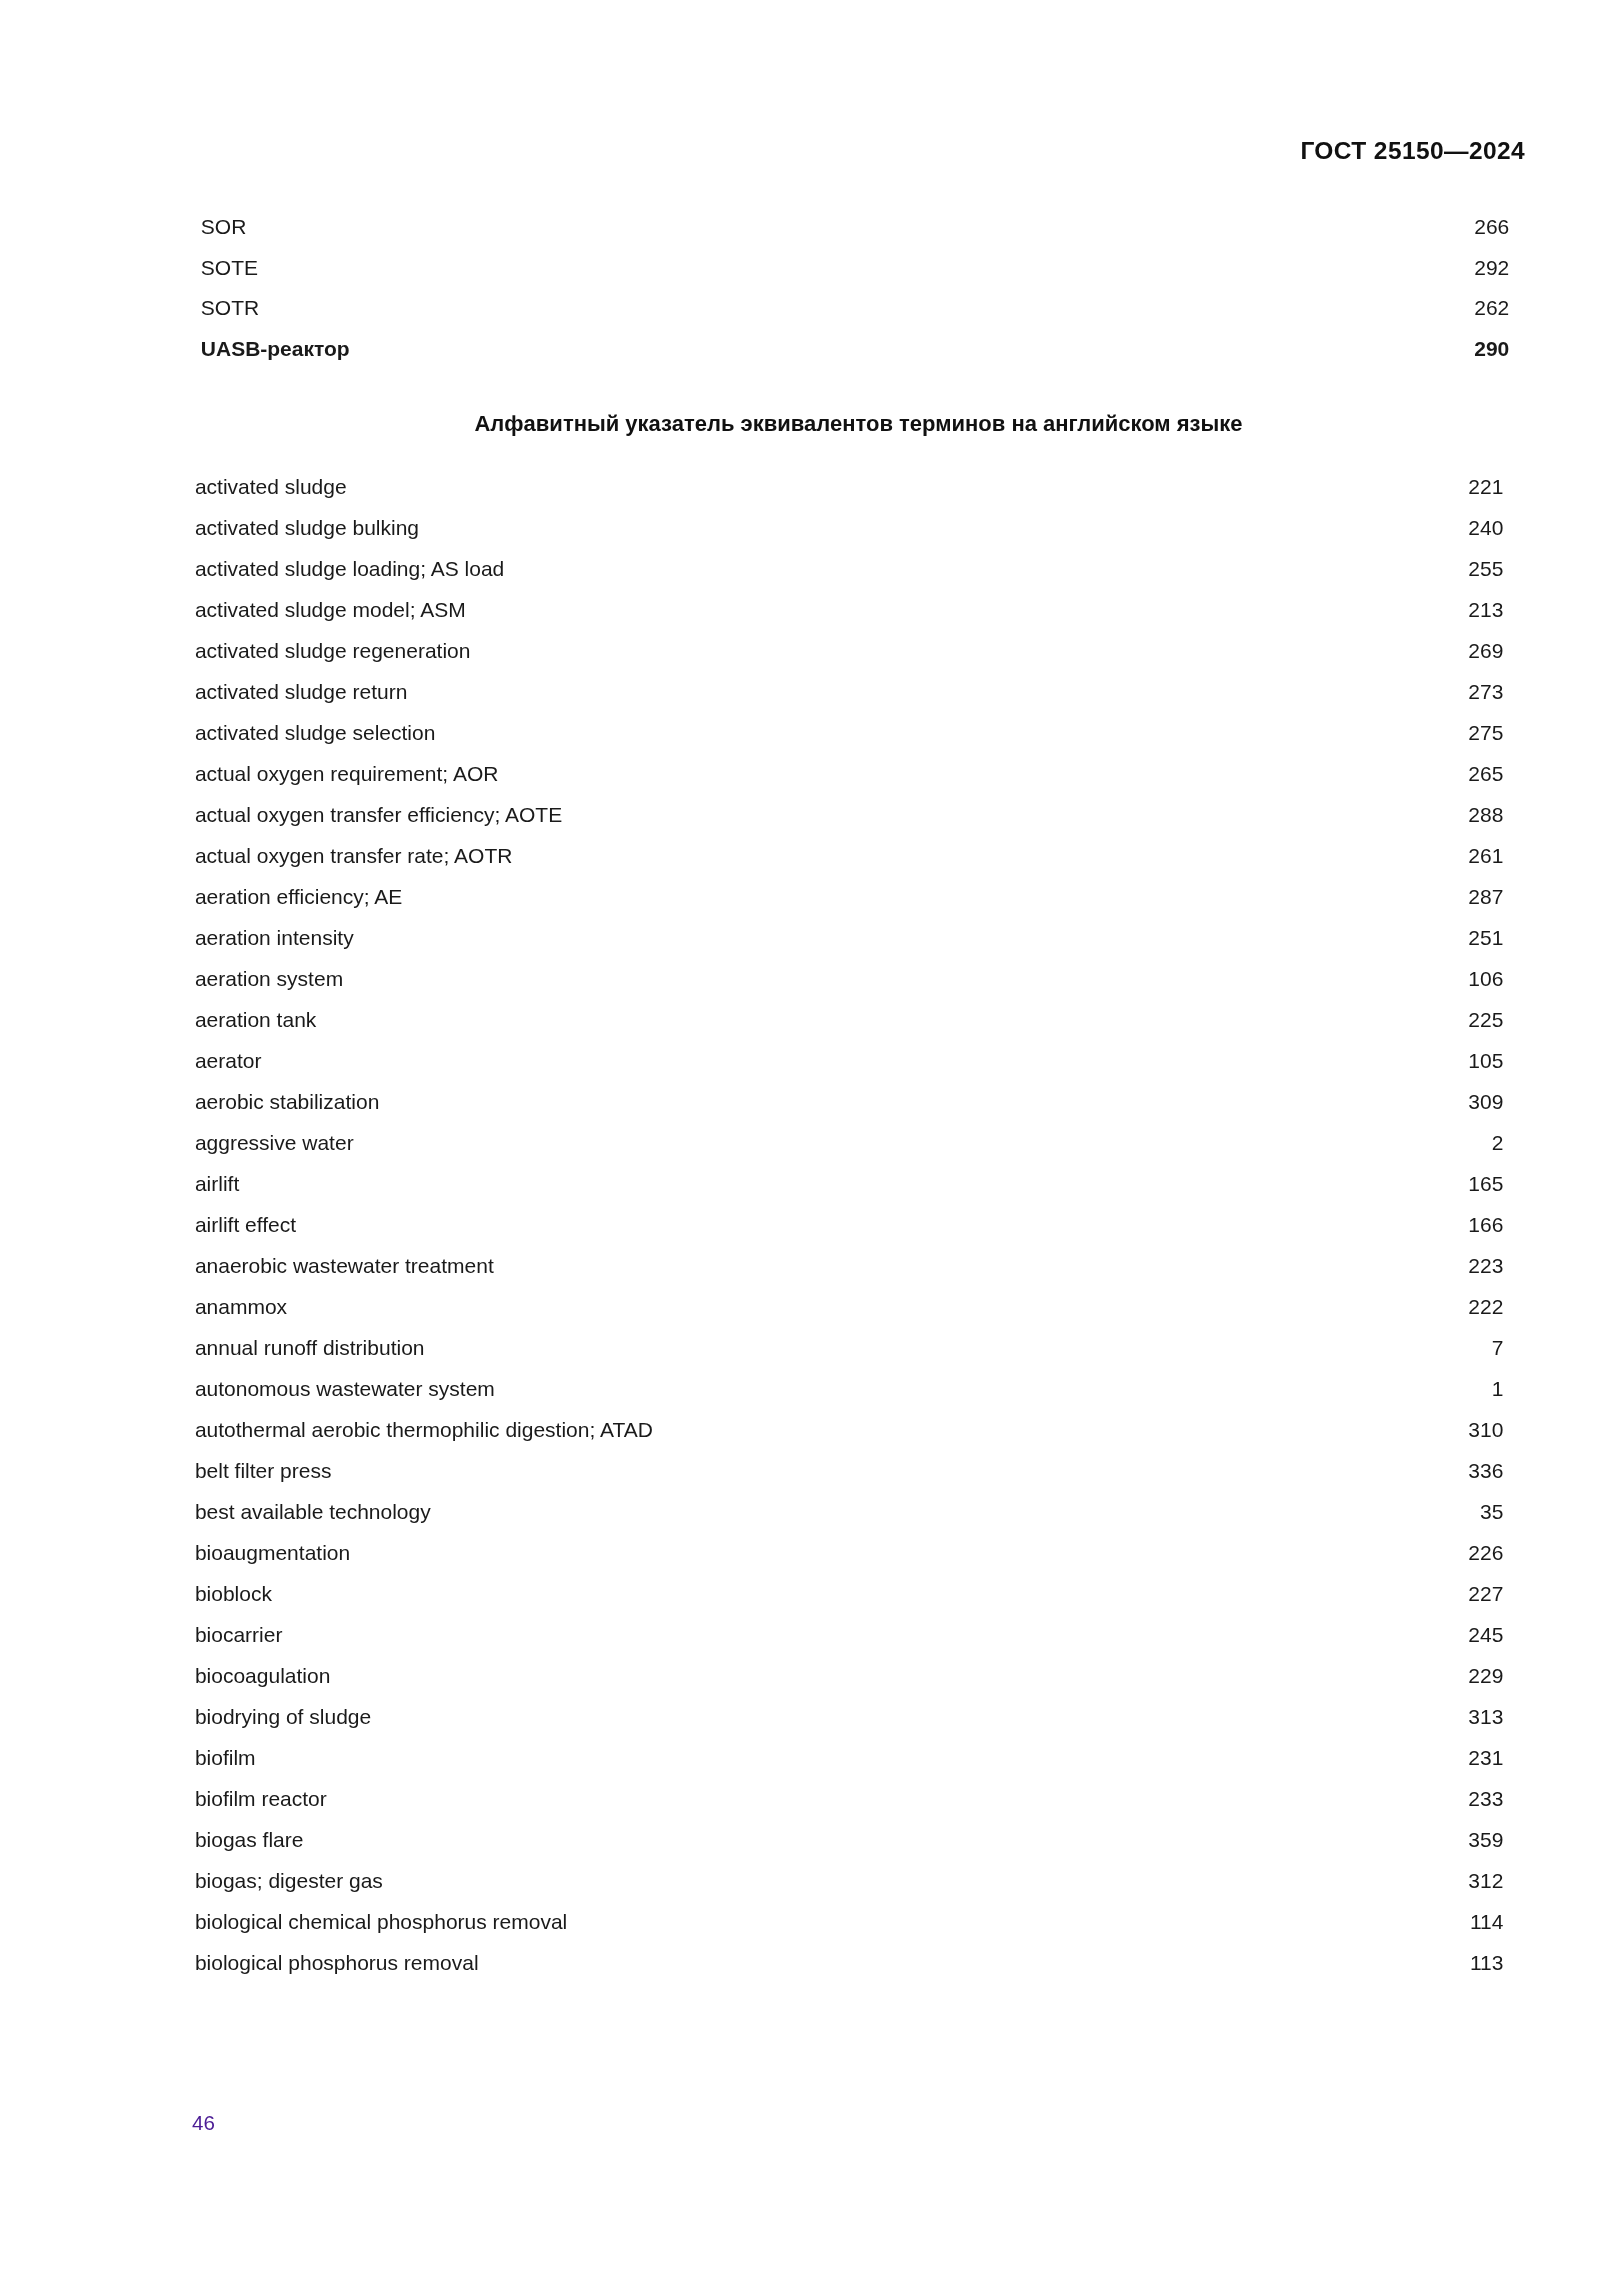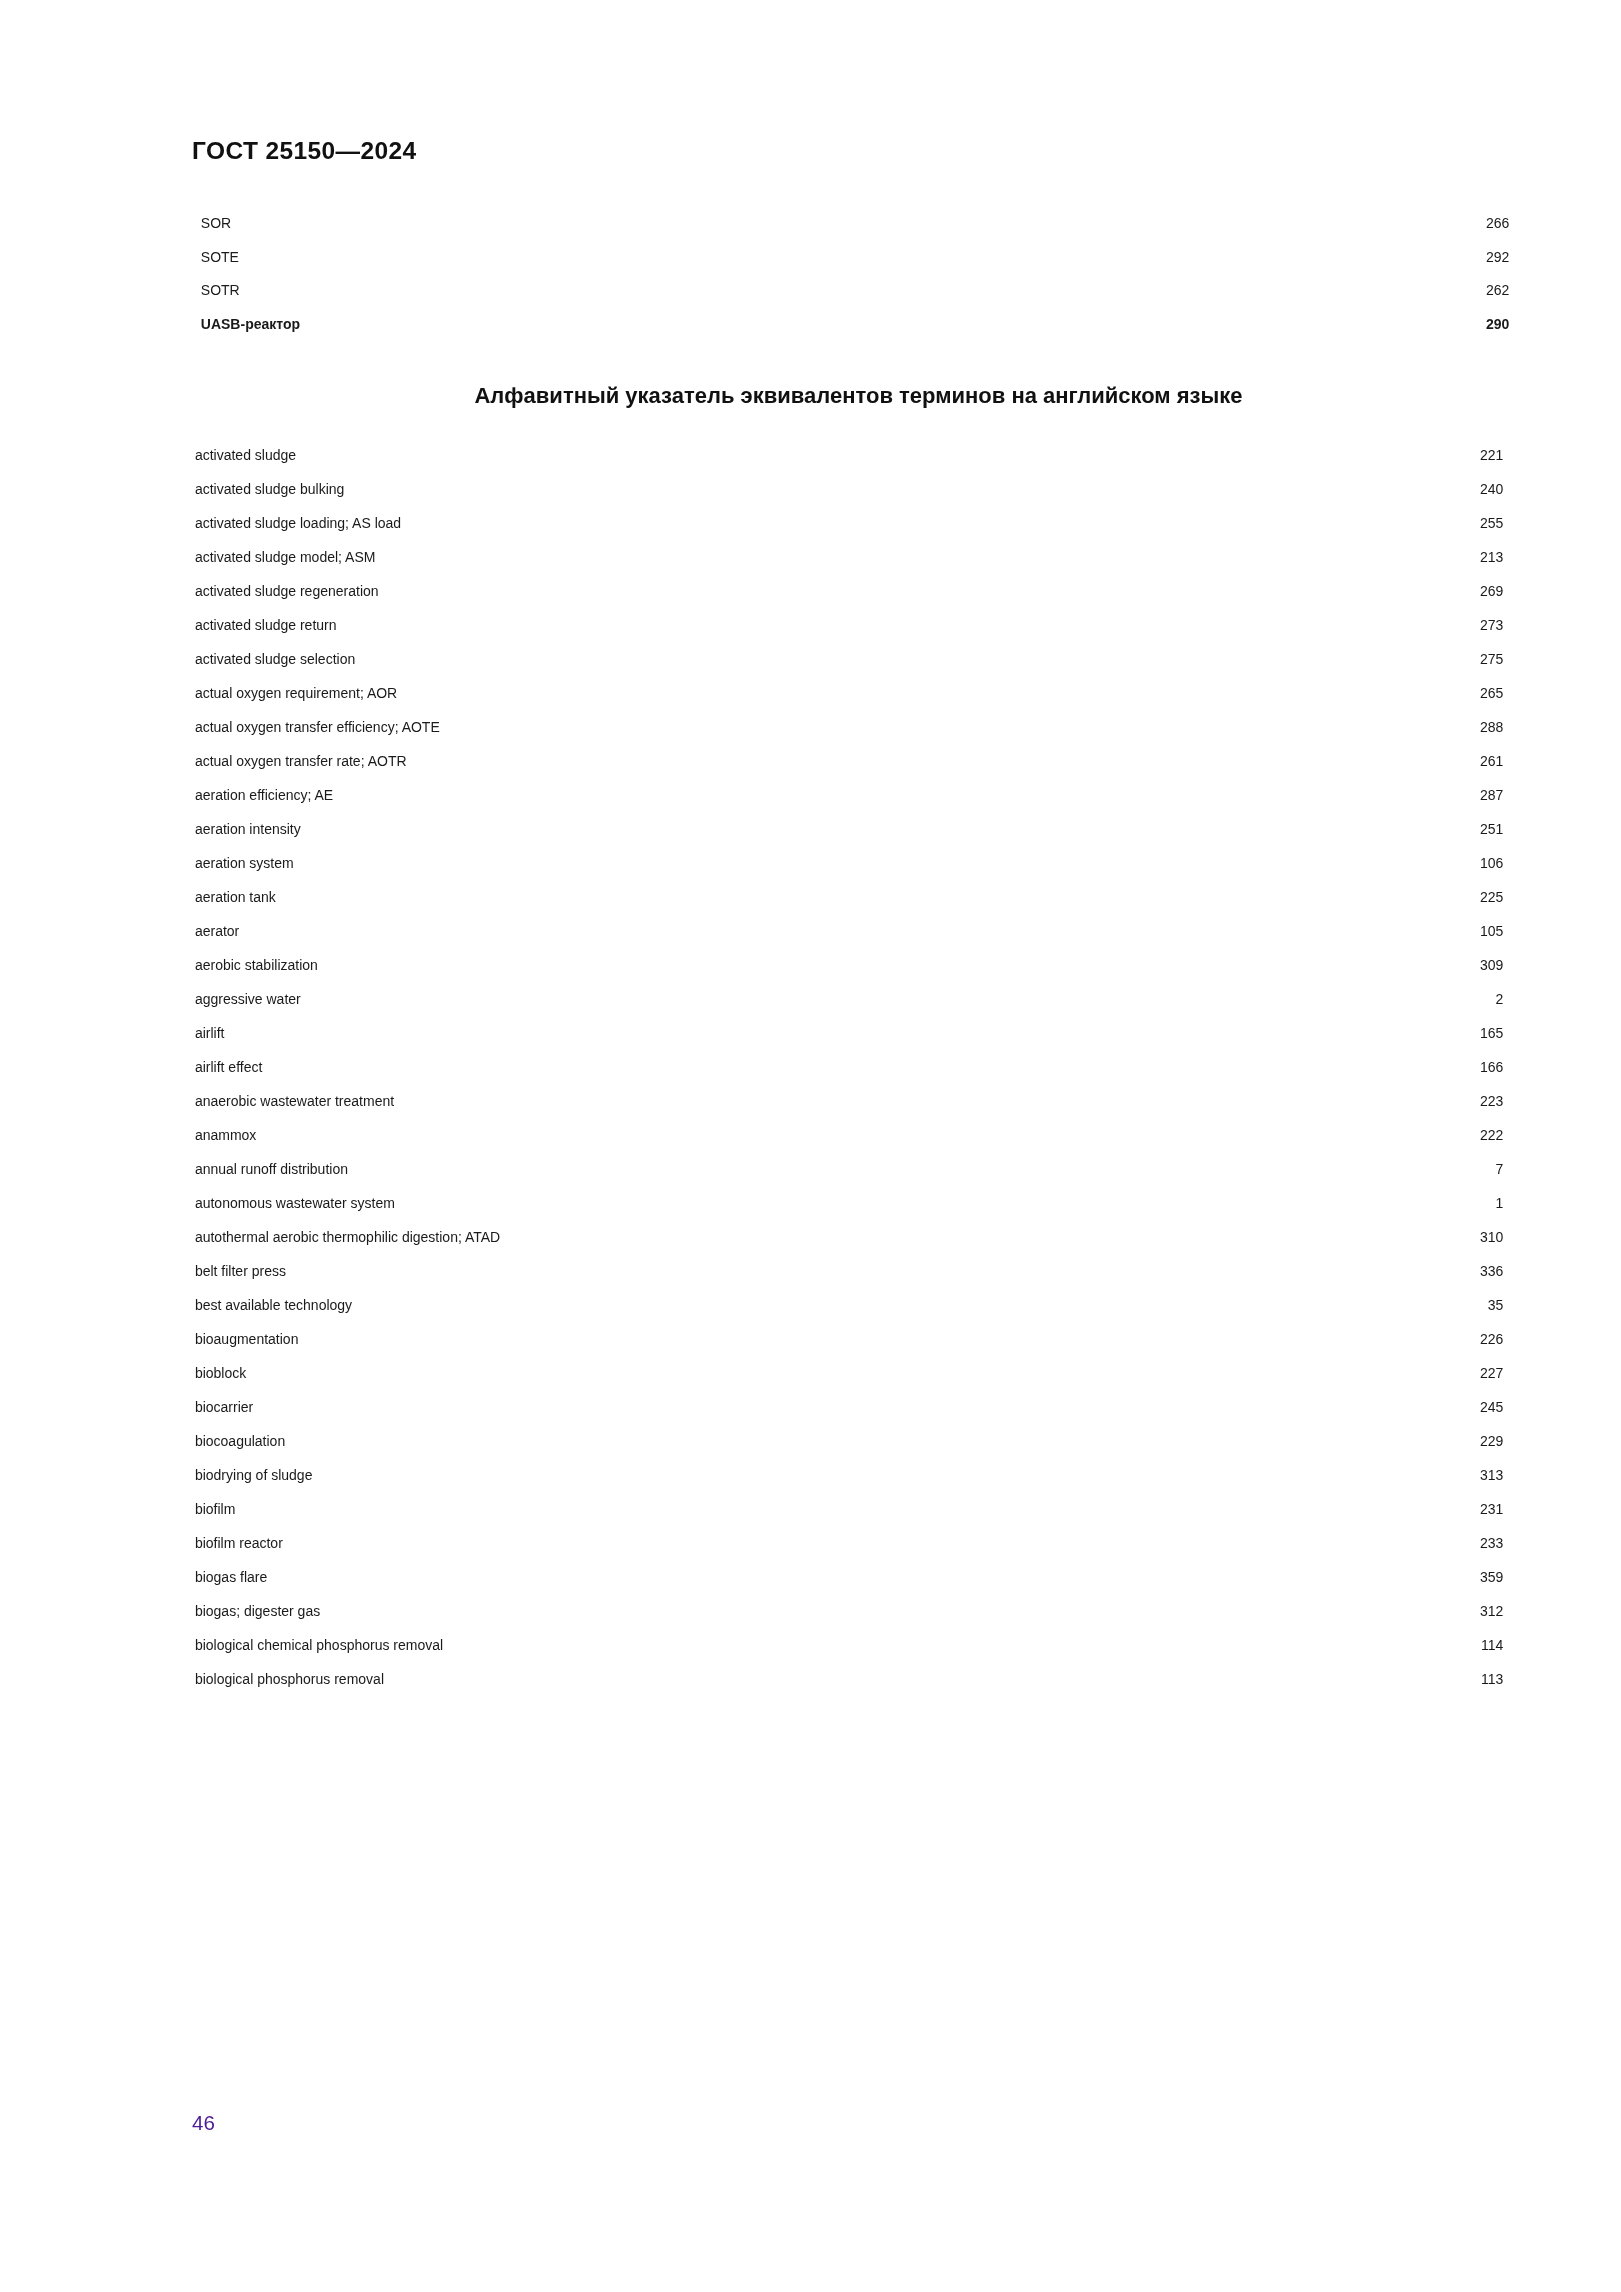--- a/index.html
+++ b/index.html
@@ -25,31 +25,32 @@
     left: 192px;
     top: 137px;
     width: 1333px;
   }
   .doc-header {
     font-size: 24.5px;
     font-weight: bold;
     letter-spacing: 0.4px;
     color: #111111;
     margin: 0 0 51px 0;
+    text-align: right;
   }
   .index-list {
     margin: 0;
     padding: 0;
     list-style: none;
   }
   .index-row {
     display: flex;
     align-items: baseline;
     justify-content: space-between;
-    font-size: 14px;
+    font-size: 21px;
     line-height: 1.0;
     padding: 0 0 20px 0;
     color: #1a1a1a;
   }
   .index-row .term {
     text-align: left;
     white-space: pre;
   }
   .index-row .page-no {
     text-align: right;

